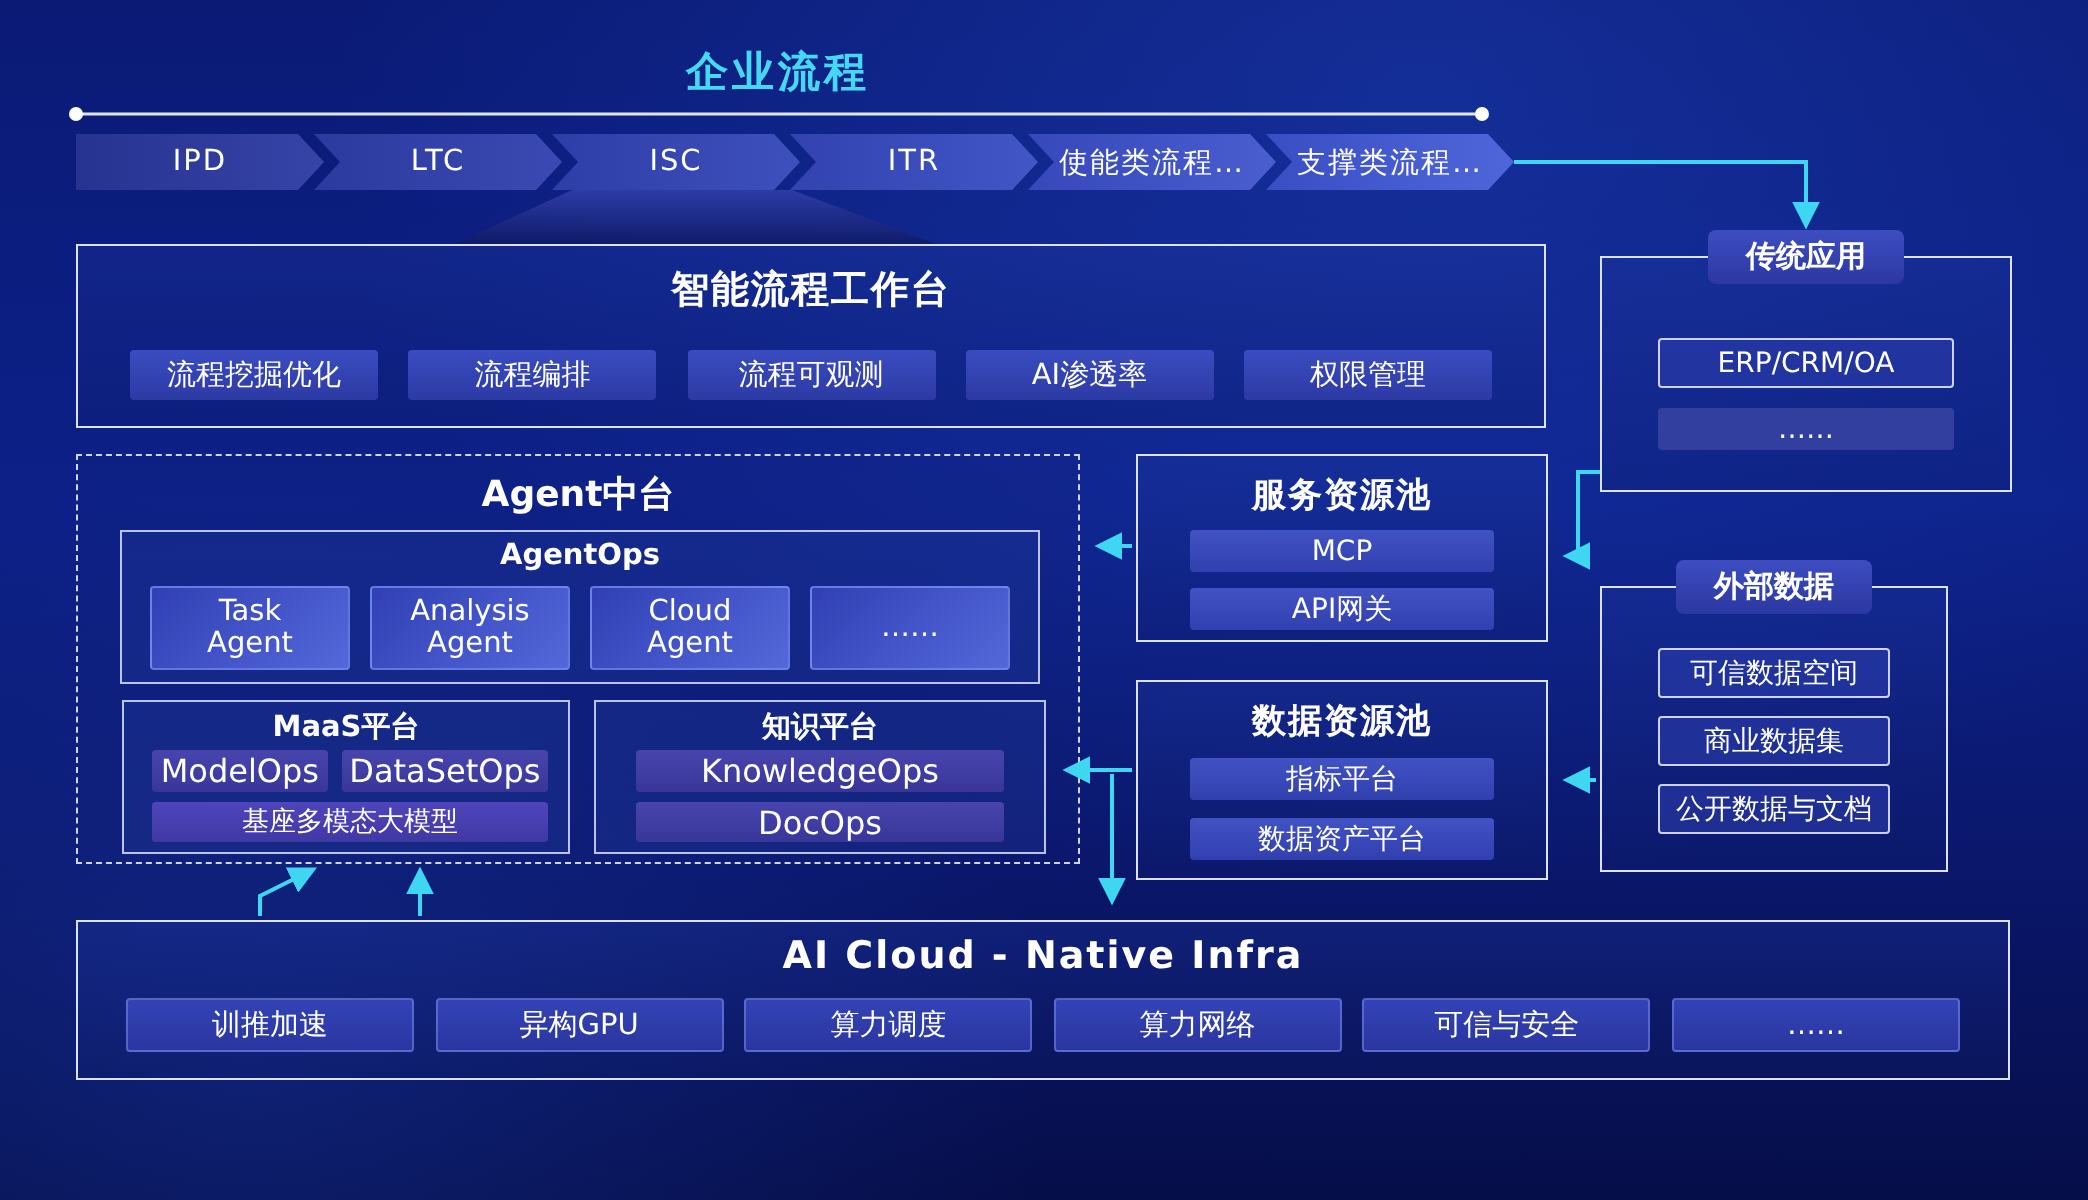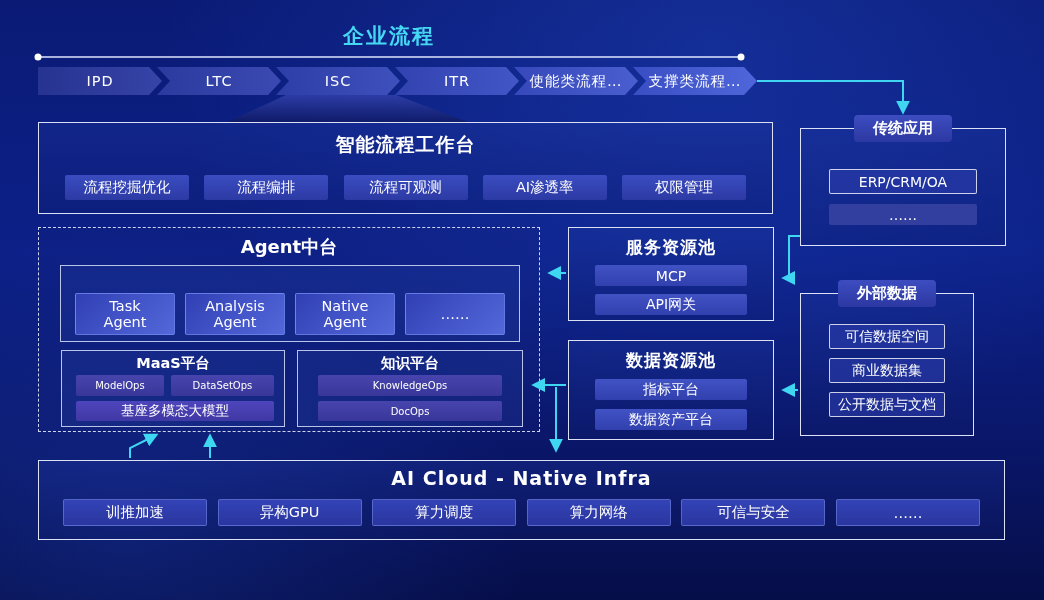--- a/index.html
+++ b/index.html
@@ -46,21 +46,21 @@
   
   .wb-row{left:26px;right:26px;top:52px;}
   .btn.wb{width:124px;height:25px;font-size:14.5px;}
 
   
   .inner{position:absolute;border:1px solid rgba(228,235,255,0.8);box-sizing:border-box;
     background:rgba(35,58,155,0.32);}
   .agents-row{left:14px;right:14px;top:27px;height:42px;gap:10px;}
   .btn.agent{flex:1;flex-direction:column;line-height:1.12;font-size:14.5px;
     background:linear-gradient(135deg,#3040b4,#5468da);border:1px solid rgba(135,160,255,0.55);}
-  .btn.purple{background:linear-gradient(180deg,#4745ad,#39369a);font-size:10px;}
+  .btn.purple{background:linear-gradient(180deg,#4745ad,#39369a);font-size:16px;}
   .btn.foundation{background:linear-gradient(180deg,#4f45bc,#4038a4);font-size:13.5px;}
 
   
   .btn.pool{position:absolute;left:26px;right:26px;height:21px;
     background:linear-gradient(180deg,#4152c4,#3140ae);}
 
   
   .pill{position:absolute;top:-14px;left:50%;transform:translateX(-50%);width:98px;height:27px;
     display:flex;align-items:center;justify-content:center;font-weight:bold;font-size:15px;
     border-radius:4px;background:linear-gradient(180deg,#3d4dc0,#2c38a2);z-index:4;}
@@ -118,31 +118,32 @@
       <div class="btn wb">流程可观测</div>
       <div class="btn wb">AI渗透率</div>
       <div class="btn wb">权限管理</div>
     </div>
   </div>
 
   <div class="panel dashed" style="left:38px;top:227px;width:502px;height:205px;">
     <div class="p-title" style="font-size:18px;margin-top:7px;">Agent中台</div>
 
     <div class="inner" style="left:21px;top:37px;width:460px;height:77px;">
+      <div class="p-title sm">AgentOps</div>
       <div class="row agents-row">
         <div class="btn agent">
           <span>Task</span>
           <span>Agent</span>
         </div>
         <div class="btn agent">
           <span>Analysis</span>
           <span>Agent</span>
         </div>
         <div class="btn agent">
-          <span>Native</span>
+          <span>Cloud</span>
           <span>Agent</span>
         </div>
         <div class="btn agent">
           <span>……</span>
           <span></span>
         </div>
       </div>
     </div>
 
     <div class="inner" style="left:22px;top:122px;width:224px;height:77px;">

